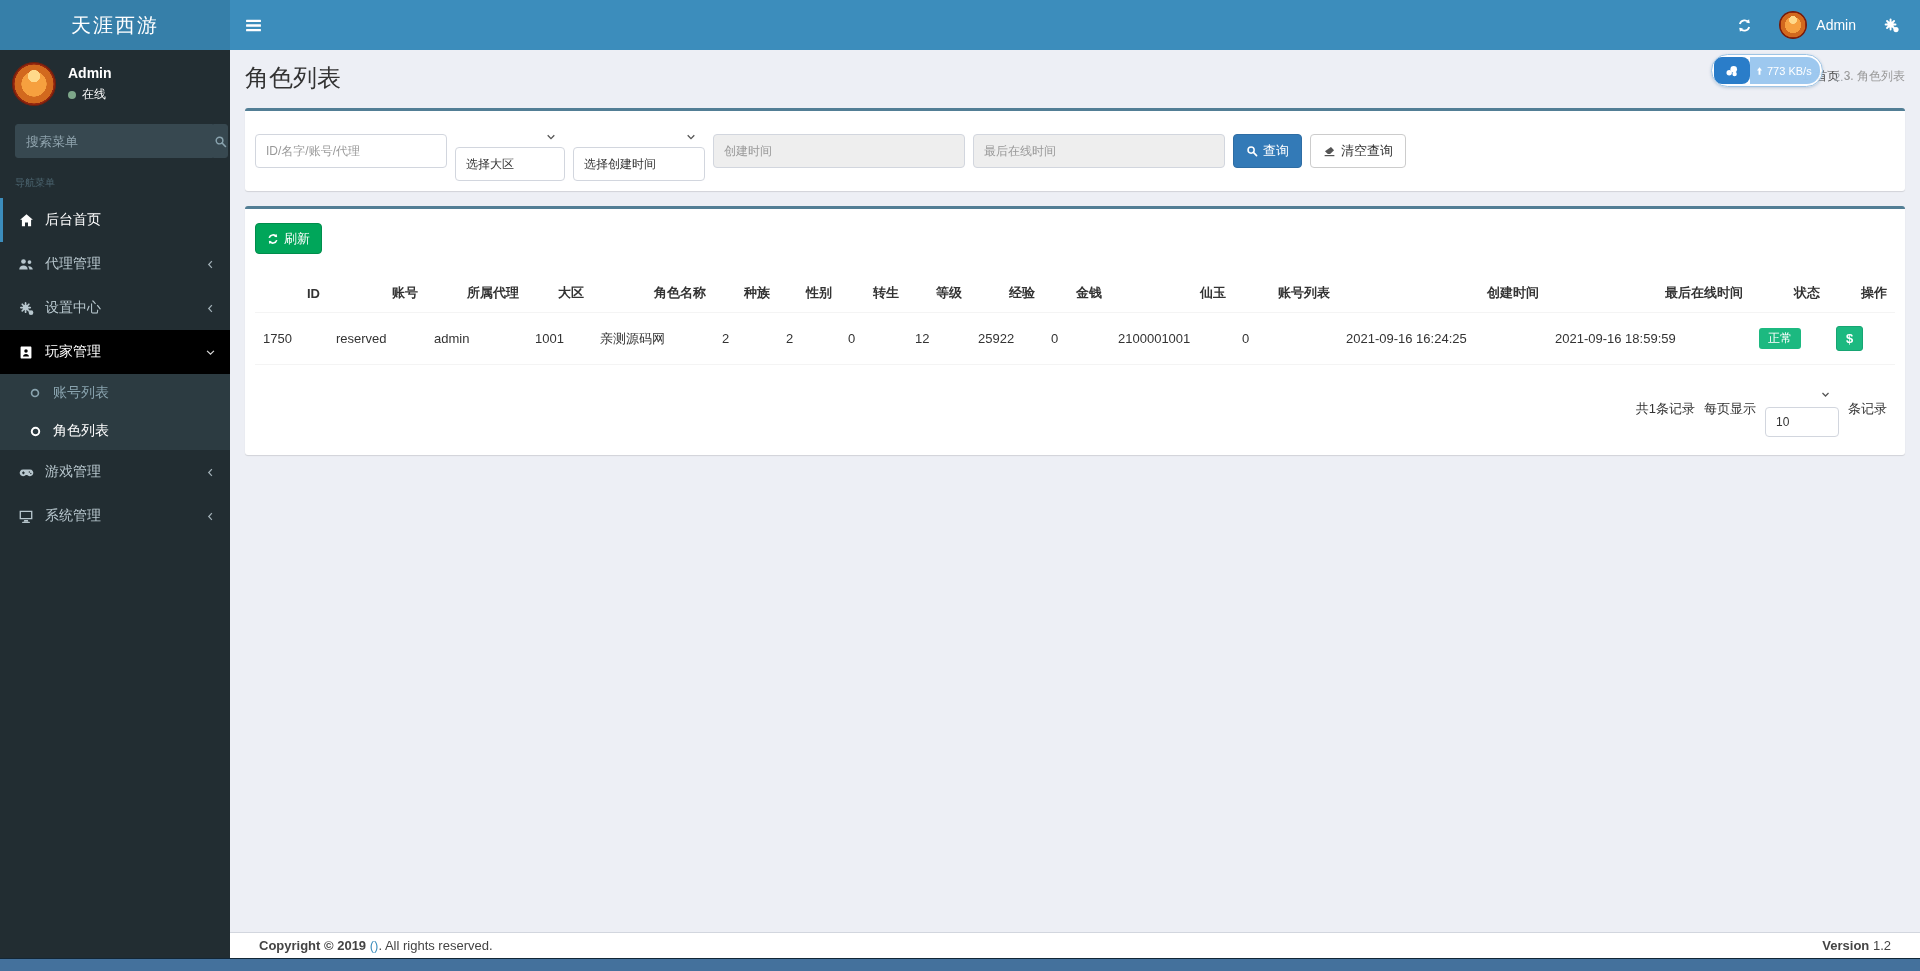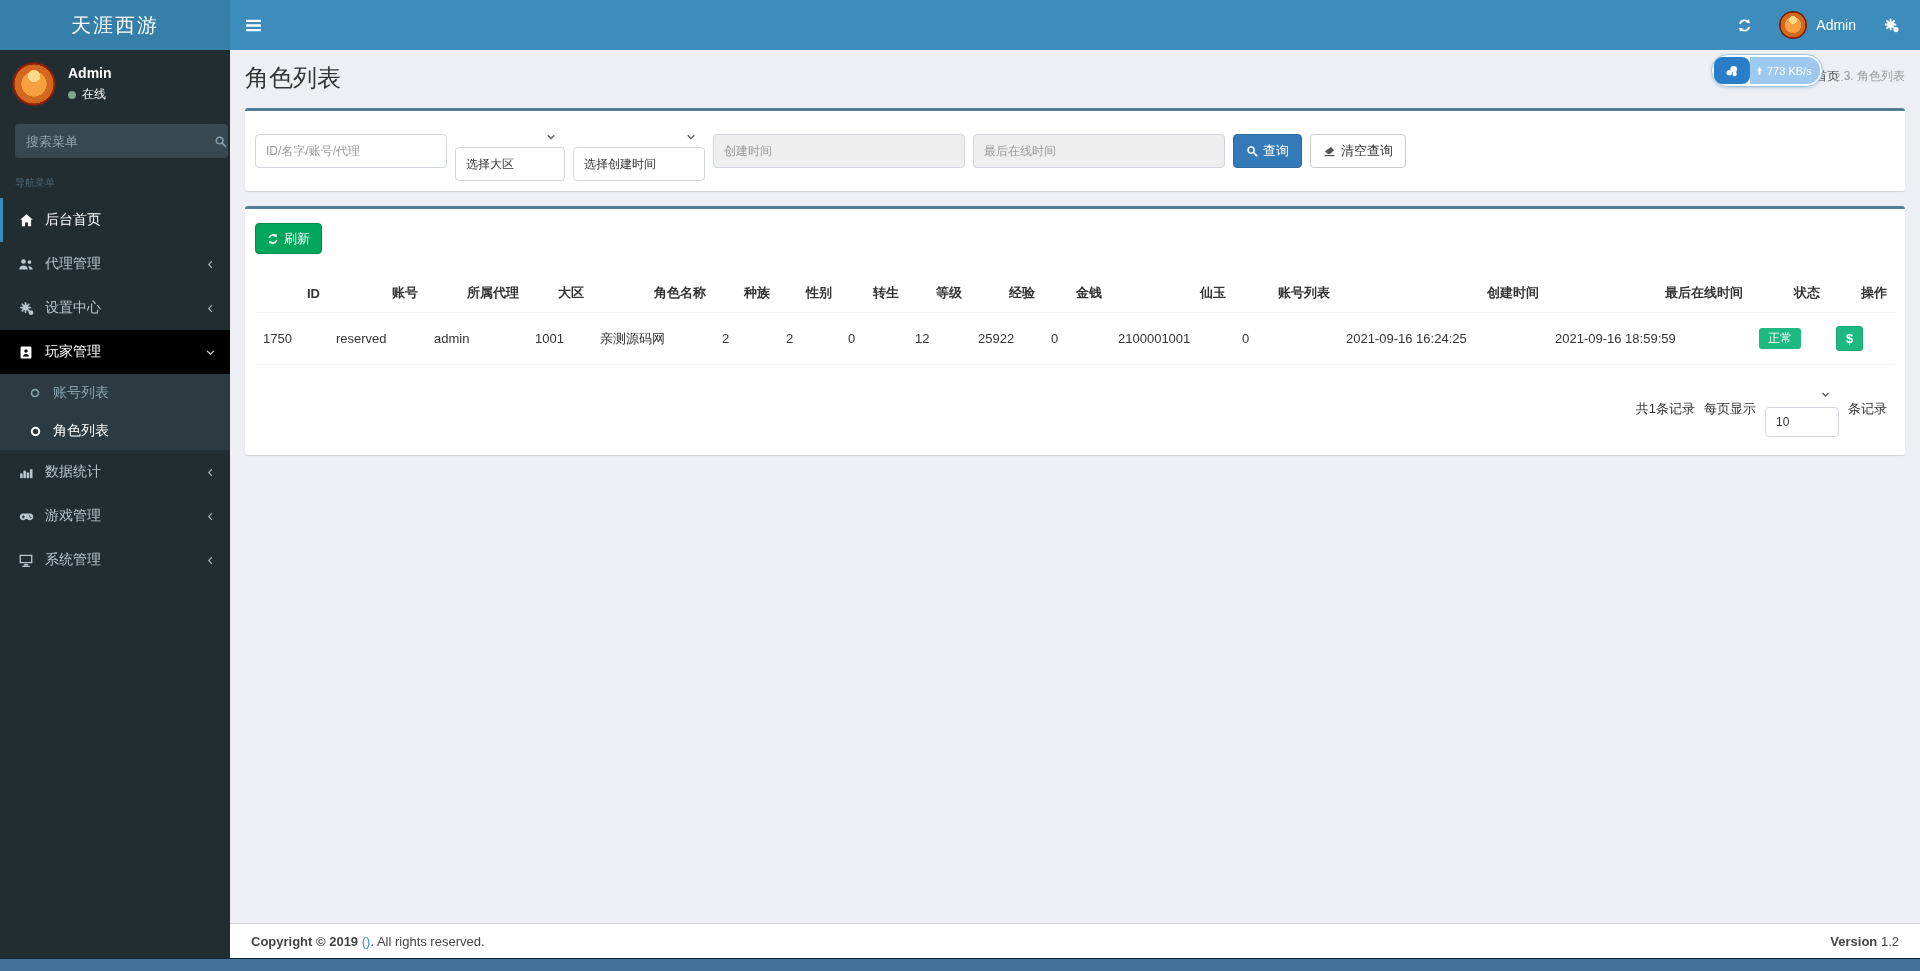--- a/index.html
+++ b/index.html
@@ -153,24 +153,24 @@
   }
   .pager {
     display:flex; justify-content:flex-end; align-items:center; gap:9px;
     padding:16px 8px 18px; font-size:13px; color:#333;
   }
   .pager .sel-pp { width:74px; height:30px; }
   .pager .sel-caret { top:8px; }
 
   
   .main-footer {
-    position:absolute; left:230px; right:0; bottom:13px; height:35px;
+    position:absolute; left:230px; right:0; bottom:13px; height:26px;
     background:#fff; border-top:1px solid #d2d6de; z-index:10;
     display:flex; align-items:center; justify-content:space-between;
-    padding:0 21px; font-size:13px; color:#444;
+    padding:0 29px; font-size:13px; color:#444;
   }
   .footer-link { color:#3c8dbc; }
   .bottom-bar {
     position:absolute; left:0; right:0; bottom:0; height:13px;
     background:#44719c; border-top:1px solid #122636; z-index:40;
   }
 </style>
 </head>
 <body>
 
@@ -332,38 +332,20 @@
             <svg width="13" height="13" viewBox="0 0 16 16">
                   <circle cx="8" cy="8" r="4.6" fill="none" stroke="currentColor" stroke-width="2.4"></circle>
                 </svg>
           </span>
           <span>角色列表</span>
         </a>
           </li>
       </ul>
     </li>
 
-    <li>
-        <a class="menu-item">
-      <span class="mi-icon">
-        <svg width="15" height="15" viewBox="0 0 16 16" fill="currentColor">
-              <rect x="1.2" y="9" width="2.7" height="5"></rect>
-              <rect x="4.7" y="6" width="2.7" height="8"></rect>
-              <rect x="8.2" y="8" width="2.7" height="6"></rect>
-              <rect x="11.7" y="4.5" width="2.7" height="9.5"></rect>
-            </svg>
-      </span>
-      <span class="mi-label">数据统计</span>
-      <span class="mi-caret">
-        <svg width="11" height="11" viewBox="0 0 16 16">
-              <path d="M10 3 5.4 8 10 13" fill="none" stroke="currentColor" stroke-width="1.8"></path>
-            </svg>
-      </span>
-    </a>
-      </li>
 
     <li>
         <a class="menu-item">
       <span class="mi-icon">
         <svg width="17" height="15" viewBox="0 0 16 16" fill="currentColor">
           <path d="M4.3 4.8h7.4a3.6 3.6 0 1 1-2.3 6.4l-.6-.6H7.2l-.6.6a3.6 3.6 0 1 1-2.3-6.4z"></path>
           <rect x="3.2" y="7.8" width="3" height="1.2" fill="#222d32"></rect>
           <rect x="4.1" y="6.9" width="1.2" height="3" fill="#222d32"></rect>
           <circle cx="11" cy="7.5" r=".75" fill="#222d32"></circle>
           <circle cx="12.6" cy="9.1" r=".75" fill="#222d32"></circle>

